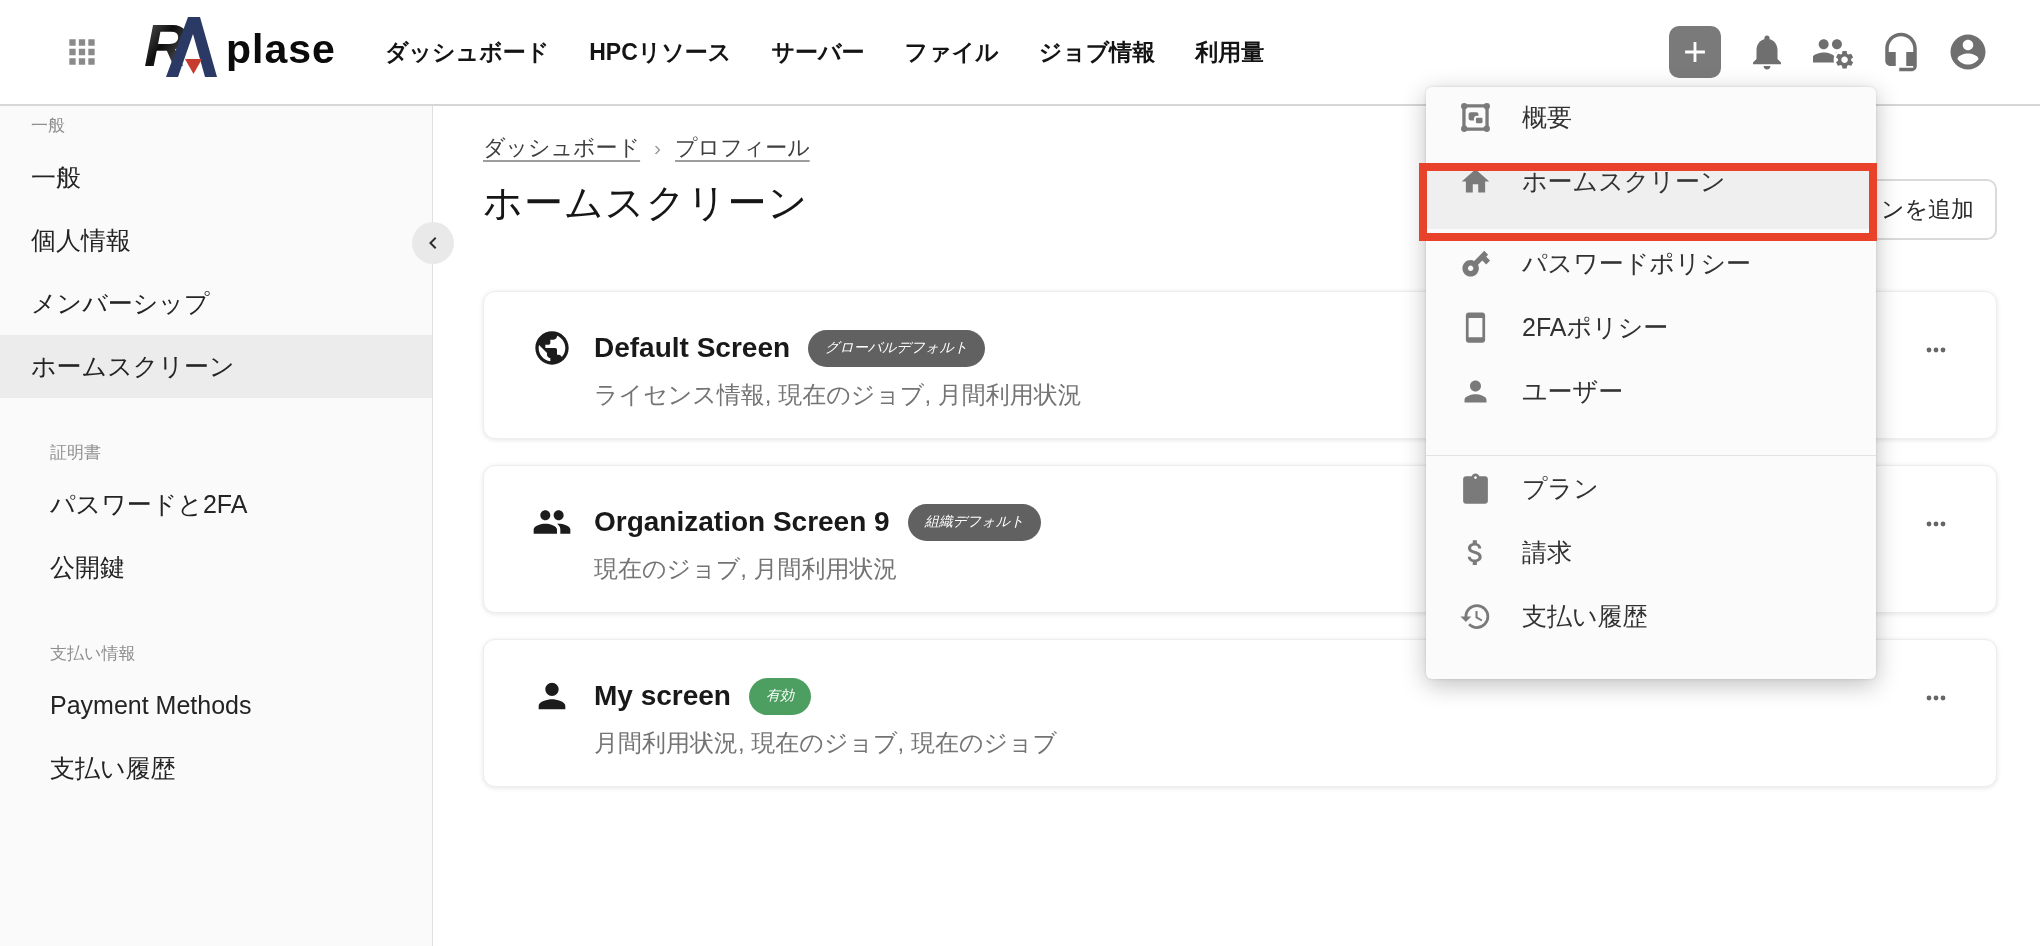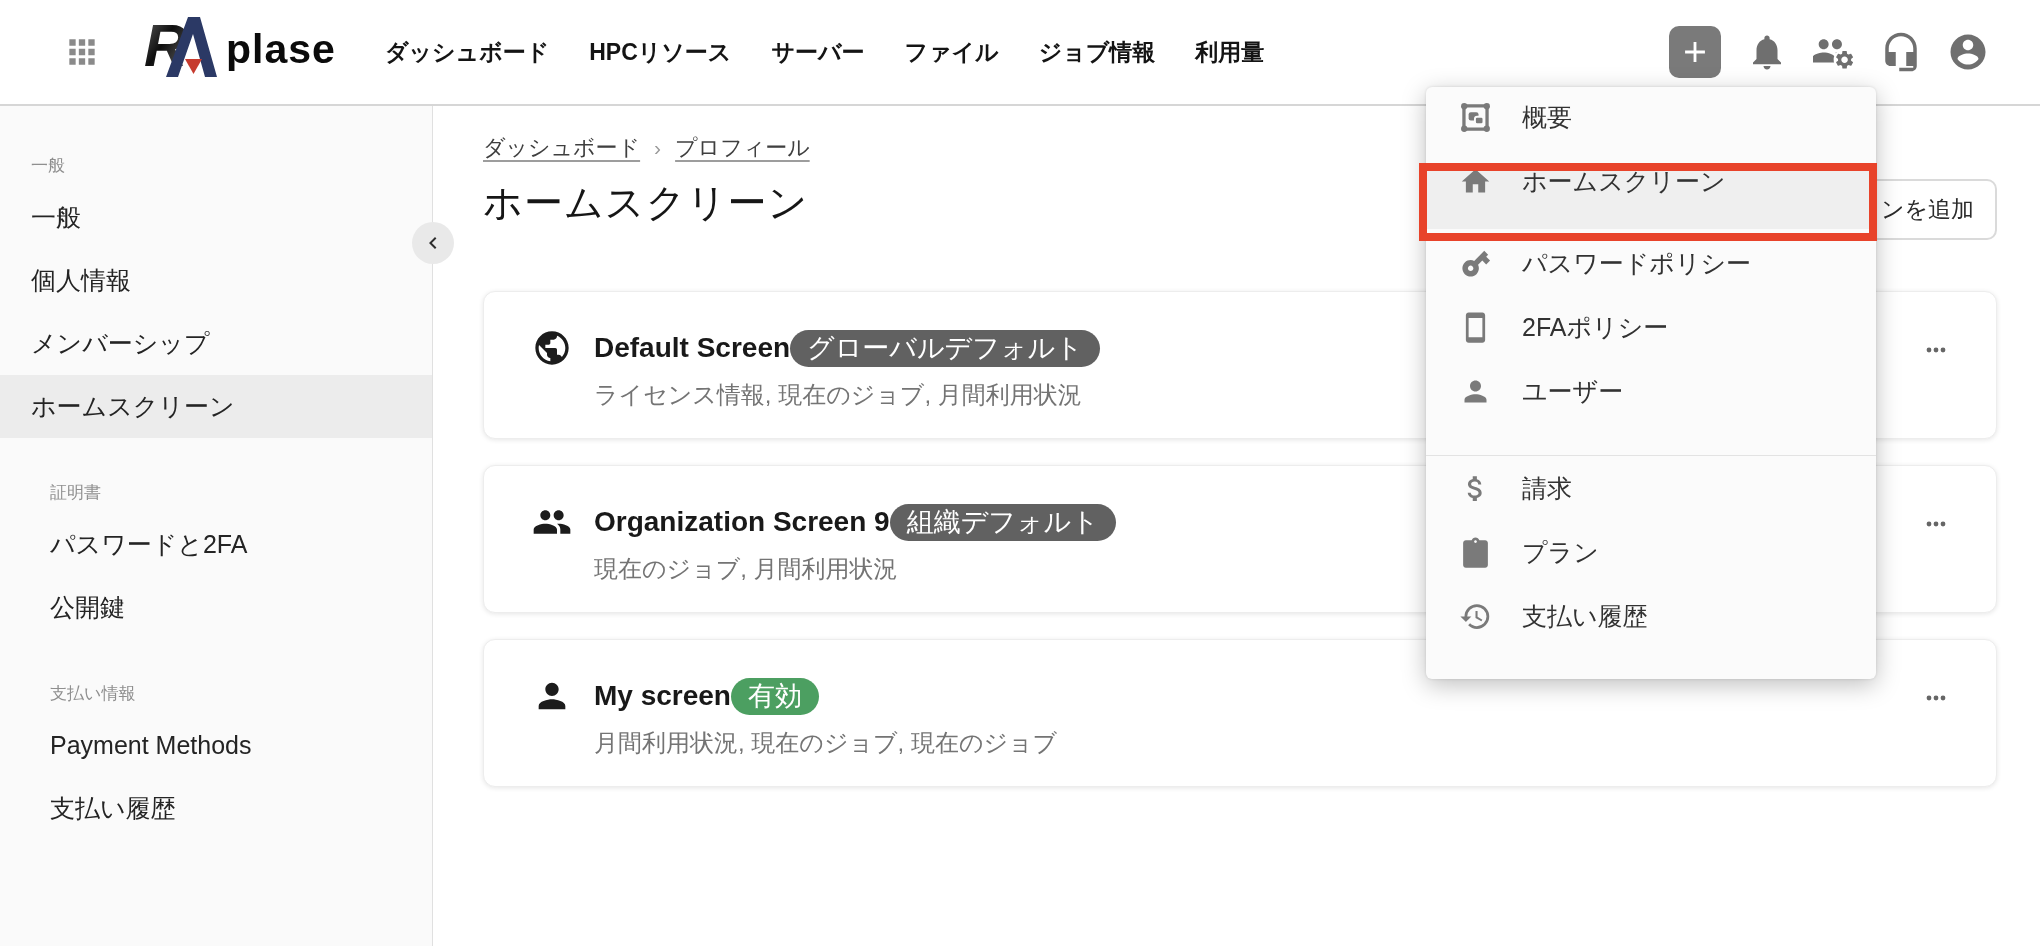--- a/index.html
+++ b/index.html
@@ -19,21 +19,21 @@
   .logo-text{font-size:41px;font-weight:900;letter-spacing:1px;color:#0b0b0b;margin-left:2px;line-height:1;transform:translateY(2px);}
   .nav-links{position:absolute;left:385px;top:0;height:104px;display:flex;align-items:center;gap:40px;}
   .nav-link{font-size:23px;font-weight:700;color:#141414;white-space:nowrap;cursor:pointer;}
   .nav-right{position:absolute;right:51px;top:0;height:104px;display:flex;align-items:center;gap:25px;}
   .plus-btn{width:52px;height:52px;border-radius:10px;background:#7a7a7a;color:#fff;border:none;
     display:flex;align-items:center;justify-content:center;cursor:pointer;padding:9px;box-sizing:border-box;}
   .nav-ic{width:42px;height:42px;color:#6f6f6f;cursor:pointer;}
 
   
   .sidebar{position:absolute;left:0;top:104px;bottom:0;width:433px;background:#fafafa;
-    border-right:1px solid #e0e0e0;box-sizing:border-box;padding-top:40px;z-index:3;}
+    border-right:1px solid #e0e0e0;box-sizing:border-box;z-index:3;}
   .side-section + .side-section{margin-top:33px;margin-left:19px;}
   .side-label{height:42px;display:flex;align-items:center;padding:0 31px;font-size:17px;color:#8f8f8f;}
   .side-item{height:63px;display:flex;align-items:center;padding:0 31px;font-size:25px;color:#242424;cursor:pointer;white-space:nowrap;}
   .side-item.selected{background:#ececec;}
   .collapse-btn{position:absolute;left:412px;top:222px;width:42px;height:42px;border-radius:50%;
     background:#e9e9e9;border:none;display:flex;align-items:center;justify-content:center;
     z-index:12;cursor:pointer;padding:9px;box-sizing:border-box;color:#2e2e2e;}
 
   
   .main{position:absolute;left:434px;top:104px;right:0;bottom:0;background:#fff;}
@@ -46,24 +46,24 @@
     display:flex;align-items:center;justify-content:flex-end;padding-right:21px;
     font-size:23px;color:#2b2b2b;cursor:pointer;text-align:center;}
 
   
   .cards{position:absolute;left:483px;top:291px;width:1514px;display:flex;flex-direction:column;gap:26px;z-index:4;}
   .card{position:relative;height:148px;background:#fff;border:1px solid #ededed;border-radius:12px;
     box-shadow:0 1px 5px rgba(0,0,0,0.10);box-sizing:border-box;
     padding:36px 40px 0 48px;display:flex;gap:22px;cursor:pointer;}
   .card-icon{width:40px;height:40px;color:#1c1c1c;flex:none;}
   .card-body{display:flex;flex-direction:column;}
-  .title-row{display:flex;align-items:center;height:40px;}
+  .title-row{display:flex;align-items:center;gap:18px;height:40px;}
   .card-title{font-size:28px;font-weight:700;color:#191919;white-space:nowrap;}
-  .badge{height:37px;padding:0 17px;border-radius:19px;color:#fff;font-size:27px;
-    display:flex;align-items:center;white-space:nowrap;}
+  .badge{height:37px;padding:0 17px;border-radius:19px;color:#fff;font-size:14px;
+    display:flex;align-items:center;white-space:nowrap;font-style:italic;}
   .card-subtitle{margin-top:11px;font-size:24px;color:#747474;white-space:nowrap;}
   .dots{position:absolute;right:40px;top:46px;width:40px;height:24px;color:#666;cursor:pointer;}
 
   
   .menu{position:absolute;left:1426px;top:87px;width:450px;background:#fbfbfb;border-radius:6px;
     box-shadow:0 6px 24px rgba(0,0,0,0.25),0 0 3px rgba(0,0,0,0.12);
     padding:14px 0 15px;z-index:20;box-sizing:border-box;}
   .menu-item{height:64px;display:flex;gap:30px;padding:0 20px 0 33px;
     font-size:25px;color:#323232;cursor:pointer;white-space:nowrap;}
   .menu-item .mi-icon{width:33px;height:33px;color:#7a7a7a;flex:none;}
@@ -298,36 +298,36 @@
         <svg viewBox="0 0 24 24" fill="currentColor">
           <path d="M12 12c2.21 0 4-1.79 4-4s-1.79-4-4-4-4 1.79-4 4 1.79 4 4 4zm0 2c-2.67 0-8 1.34-8 4v2h16v-2c0-2.66-5.33-4-8-4z"></path>
         </svg>
       </span>
     <span class="mi-label">ユーザー</span>
   </div>
     <hr class="menu-divider">
     <div class="menu-item">
     <span class="icon mi-icon">
         <svg viewBox="0 0 24 24" fill="currentColor">
+          <path d="M19 3h-4.18C14.4 1.84 13.3 1 12 1c-1.3 0-2.4.84-2.82 2H5c-1.1 0-2 .9-2 2v16c0 1.1.9 2 2 2h14c1.1 0 2-.9 2-2V5c0-1.1-.9-2-2-2zm-7 0c.55 0 1 .45 1 1s-.45 1-1 1-1-.45-1-1 .45-1 1-1z"></path>
+        </svg>
+      </span>
+    <span class="mi-label">プラン</span>
+  </div>
+    <div class="menu-item">
+    <span class="icon mi-icon">
+        <svg viewBox="0 0 24 24" fill="currentColor">
           <path d="M11.8 10.9c-2.27-.59-3-1.2-3-2.15 0-1.09 1.01-1.85 2.7-1.85 1.78 0 2.44.85 2.5 2.1h2.21c-.07-1.72-1.12-3.3-3.21-3.81V3h-3v2.16c-1.94.42-3.5 1.68-3.5 3.61 0 2.31 1.91 3.46 4.7 4.13 2.5.6 3 1.48 3 2.41 0 .69-.49 1.79-2.7 1.79-2.06 0-2.87-.92-2.98-2.1h-2.2c.12 2.19 1.76 3.42 3.68 3.83V21h3v-2.15c1.95-.37 3.5-1.5 3.5-3.55 0-2.84-2.43-3.81-4.7-4.4z"></path>
         </svg>
       </span>
     <span class="mi-label">請求</span>
   </div>
     <div class="menu-item">
     <span class="icon mi-icon">
         <svg viewBox="0 0 24 24" fill="currentColor">
-          <path d="M19 3h-4.18C14.4 1.84 13.3 1 12 1c-1.3 0-2.4.84-2.82 2H5c-1.1 0-2 .9-2 2v16c0 1.1.9 2 2 2h14c1.1 0 2-.9 2-2V5c0-1.1-.9-2-2-2zm-7 0c.55 0 1 .45 1 1s-.45 1-1 1-1-.45-1-1 .45-1 1-1z"></path>
-        </svg>
-      </span>
-    <span class="mi-label">プラン</span>
-  </div>
-    <div class="menu-item">
-    <span class="icon mi-icon">
-        <svg viewBox="0 0 24 24" fill="currentColor">
           <path d="M13 3a9 9 0 0 0-9 9H1l3.89 3.89.07.14L9 12H6a7 7 0 1 1 7 7c-1.93 0-3.68-.79-4.94-2.06l-1.42 1.42A8.95 8.95 0 0 0 13 21a9 9 0 0 0 0-18zm-1 5v5l4.28 2.54.72-1.21-3.5-2.08V8z"></path>
         </svg>
       </span>
     <span class="mi-label">支払い履歴</span>
   </div>
   </div>
 
 <div class="highlight-box" style="border-color: rgb(232, 67, 42);"></div>
 
 </body></html>

